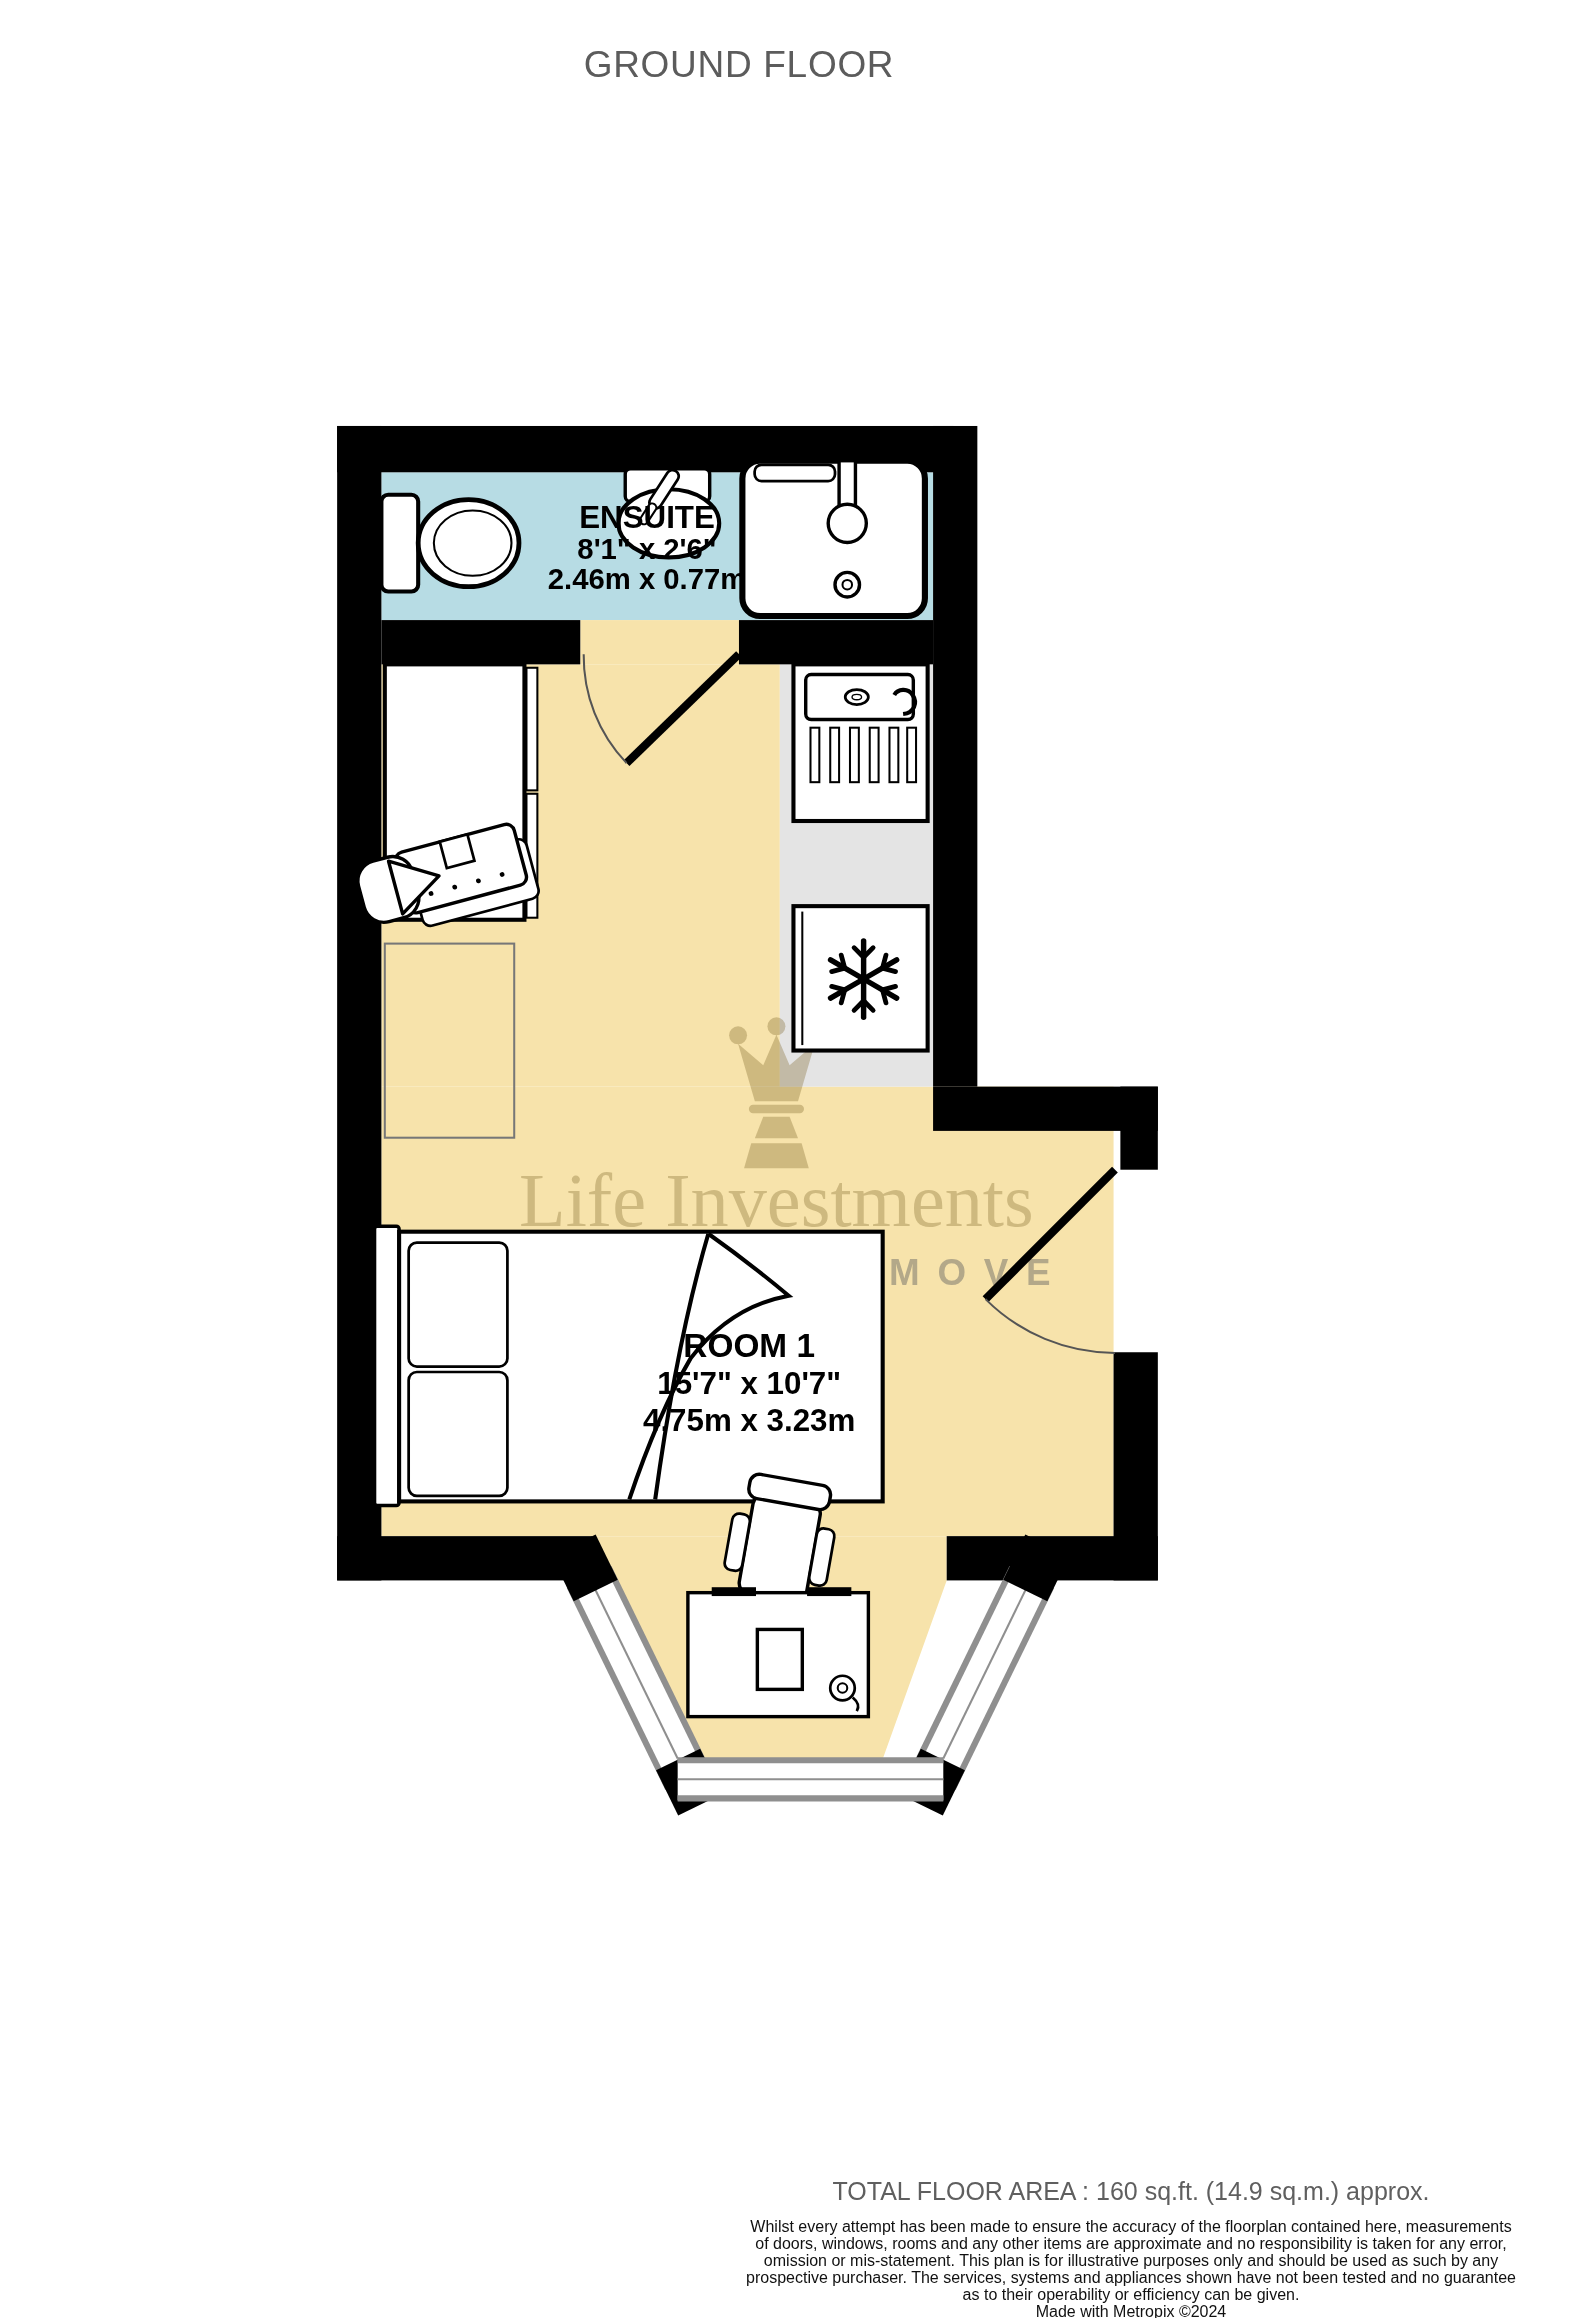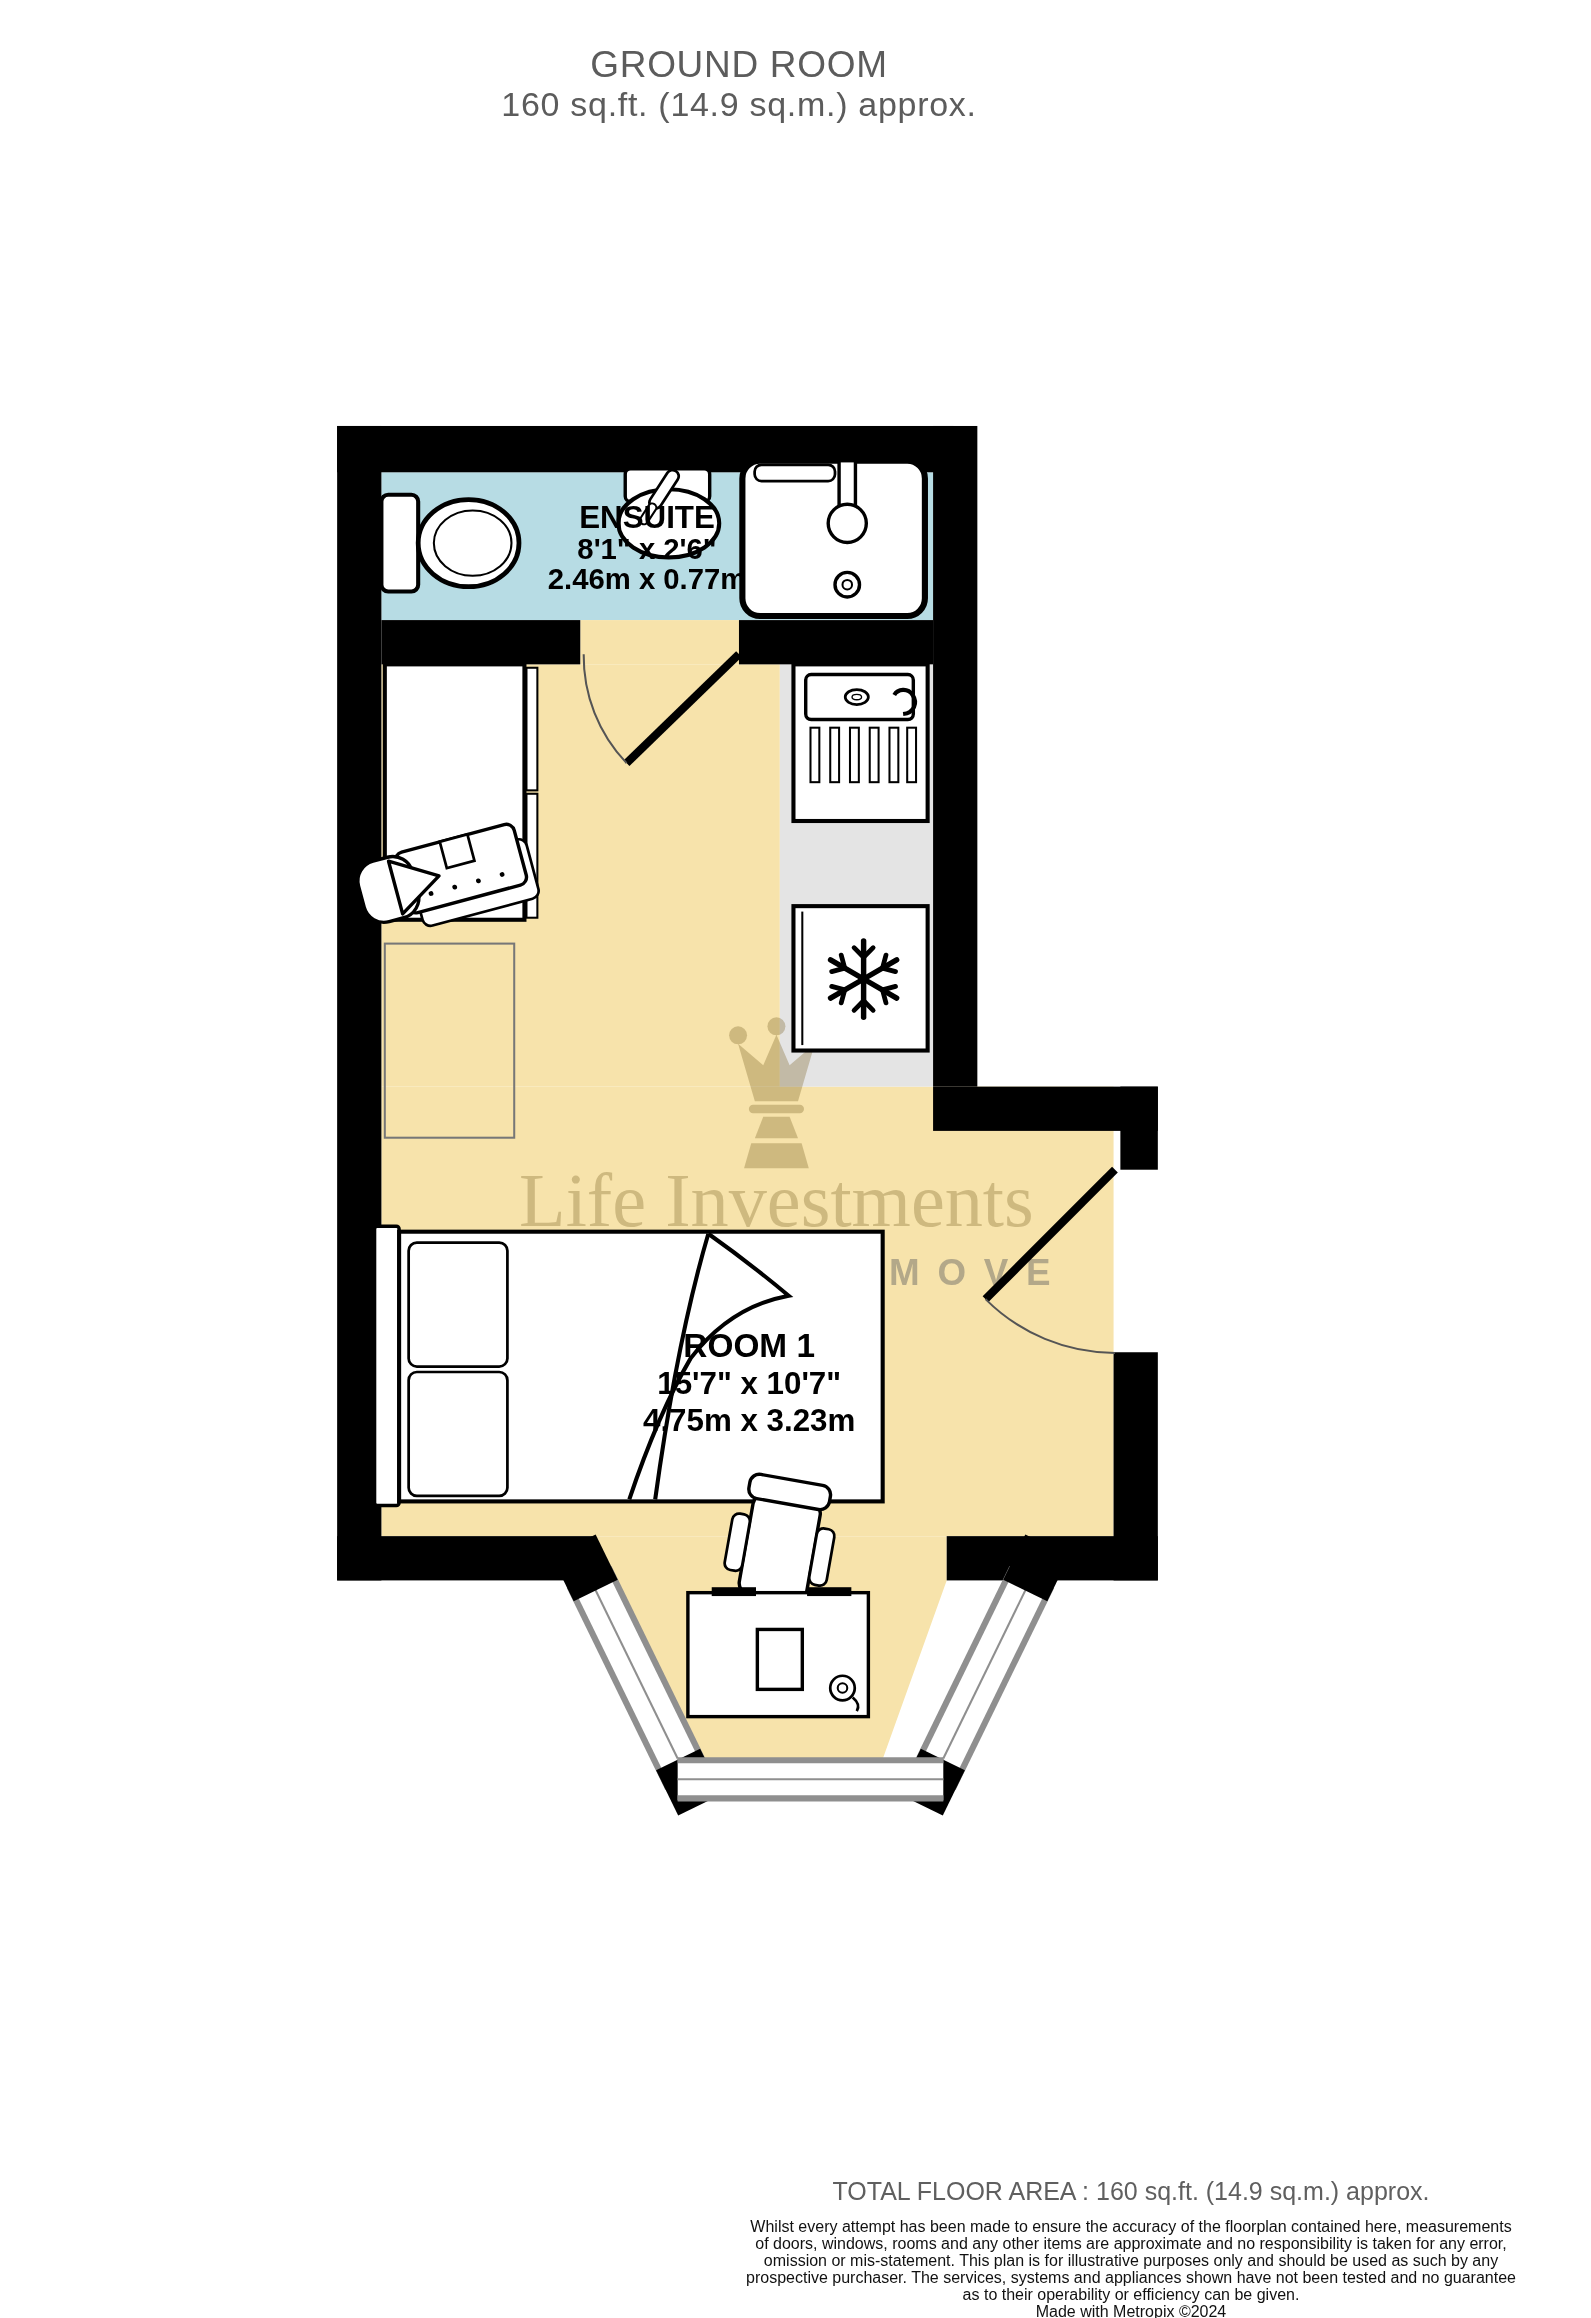--- a/index.html
+++ b/index.html
@@ -21,22 +21,21 @@
   .footer-disclaimer{font-size:16px;line-height:17px;color:var(--text);}
   text{font-family:"Liberation Sans", sans-serif;}
   .brand-text{font-family:"Liberation Serif", serif;}
 </style>
 </head>
 <body>
 
 <div class="page">
 
   <div class="title-block">
-    <div class="title-line1">GROUND ROOM</div>
-    <div class="title-line2">160 sq.ft. (14.9 sq.m.) approx.</div>
+    <div class="title-line1">GROUND FLOOR</div>
   </div>
 
   <svg class="plan-svg" width="1591" height="2319" viewBox="0 0 2336 3404">
 
     <g>
       <rect x="560" y="693" width="810" height="217" style="fill:var(--ensuite)"></rect>
       <rect x="852" y="910" width="233" height="65" style="fill:var(--floor)"></rect>
       <rect x="560" y="975" width="585" height="620" style="fill:var(--floor)"></rect>
       <rect x="560" y="1595" width="1075" height="660" style="fill:var(--floor)"></rect>
       <polygon points="870,2255 1390,2255 1390,2320 1295,2585 990,2585 902,2320 870,2320" style="fill:var(--floor)"></polygon>

